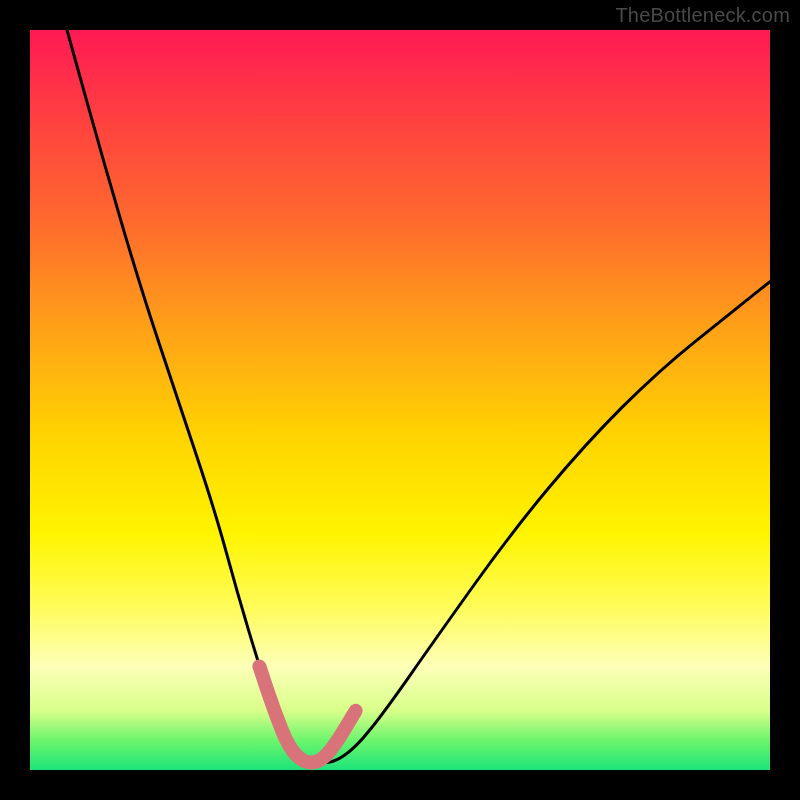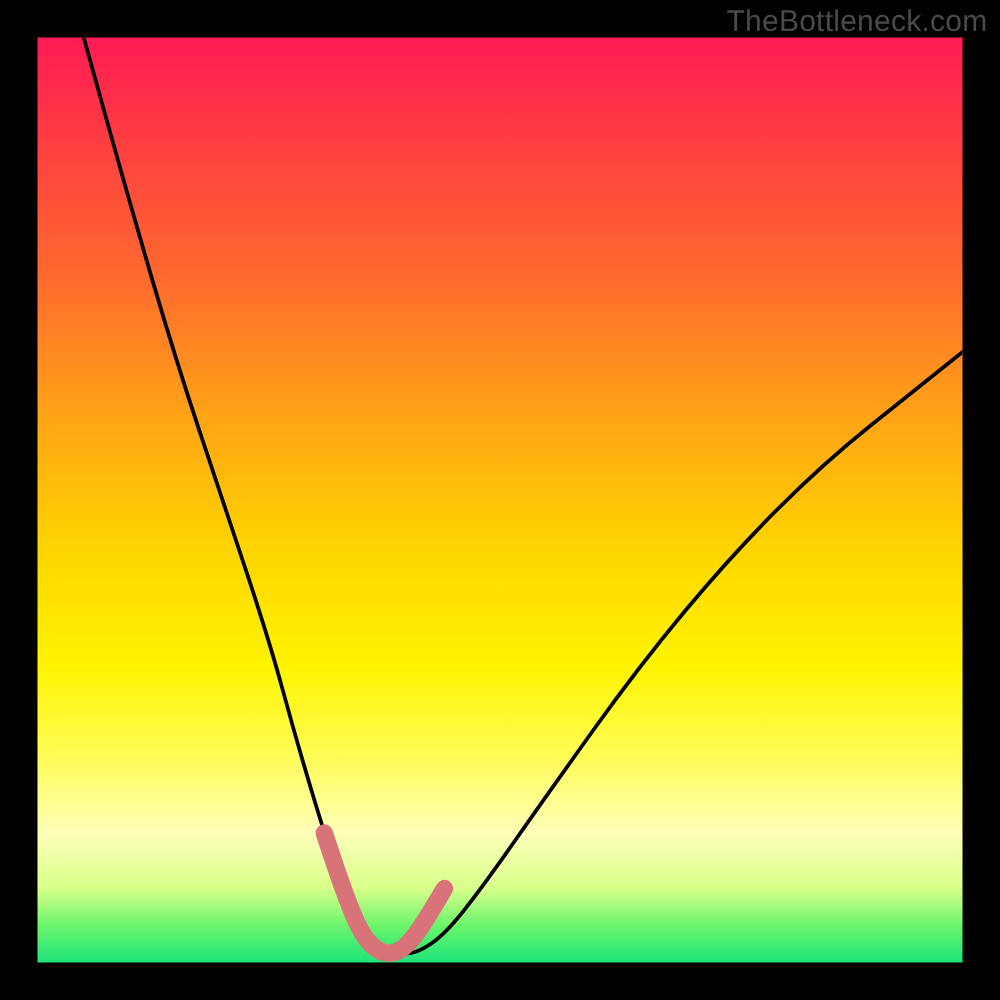--- a/index.html
+++ b/index.html
@@ -37,21 +37,21 @@
       #d8ff8a 92%,
       #6cf56c 96%,
       #1de47a 100%
     );
   }
   .watermark {
     position: absolute;
     top: 4px;
     right: 10px;
     color: #4a4a4a;
-    font-size: 24px;
+    font-size: 20px;
     font-weight: 500;
     z-index: 10;
     letter-spacing: 0.2px;
   }
   svg.curve {
     position: absolute;
     top: 0;
     left: 0;
     width: 740px;
     height: 740px;

